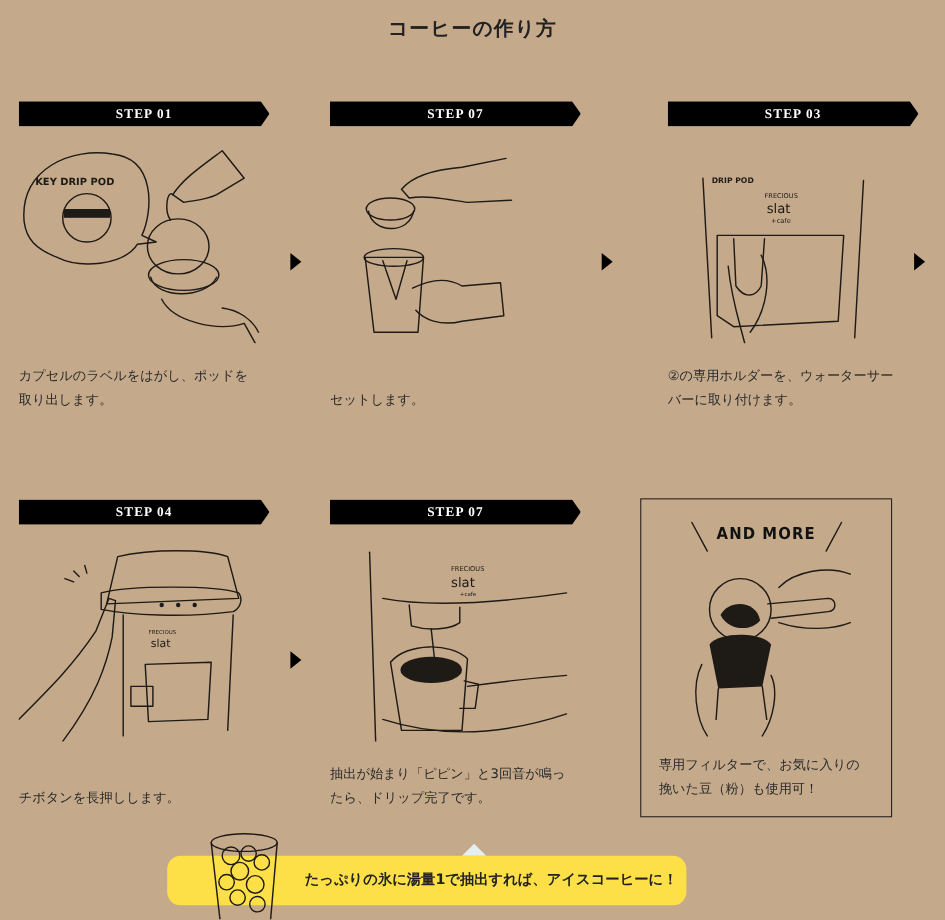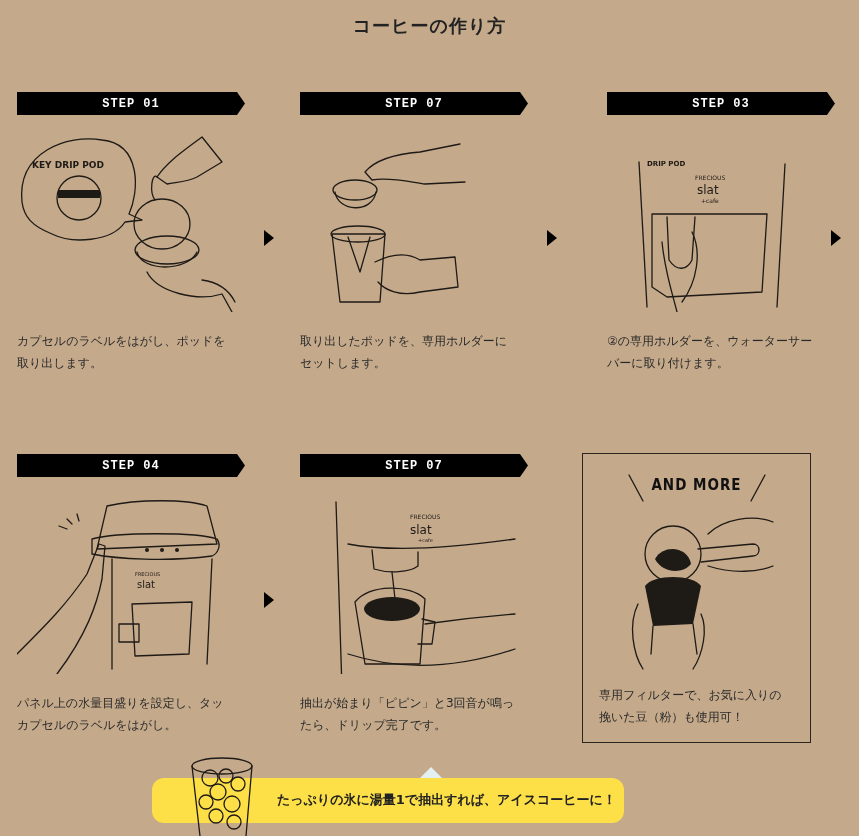--- a/index.html
+++ b/index.html
@@ -14,21 +14,21 @@
     position: absolute; left: 0; top: 14px; width: 859px;
     text-align: center; font-size: 18px; font-weight: bold; color: #222;
     letter-spacing: 1px;
   }
   .step {
     position: absolute; width: 240px;
   }
   .step-banner {
     position: relative; width: 228px; height: 23px;
     background: #000; color: #fff;
-    font-family: Liberation Mono, monospace;
+    font-family: Liberation Serif, serif;
     font-weight: bold; font-size: 12px; letter-spacing: 1px;
     display: flex; align-items: center; justify-content: center;
     clip-path: polygon(0 0, 220px 0, 228px 50%, 220px 100%, 0 100%);
   }
   .illus {
     position: absolute; left: 0; top: 30px; width: 230px; height: 190px;
   }
   .step-desc {
     position: absolute; left: 0; top: 238px; width: 240px;
     font-size: 12px; line-height: 22px; color: #2a2a2a;
@@ -108,21 +108,21 @@
       <path class="ln" d="M160,22 L120,30 C95,32 75,38 65,50 L72,58 C90,55 110,60 125,62 L165,60"></path>
       <ellipse class="ln" cx="55" cy="68" rx="22" ry="10"></ellipse>
       <path class="ln" d="M35,70 C38,90 72,92 76,70"></path>
       <path class="ln" d="M32,112 L85,112 L80,180 L40,180 Z"></path>
       <ellipse class="ln" cx="58" cy="112" rx="27" ry="8"></ellipse>
       <path class="ln" d="M48,115 L60,150 L70,115"></path>
       <path class="ln" d="M75,140 C95,130 110,132 120,138 L155,135 L158,165 L120,170 C100,175 85,168 78,160"></path>
     </svg>
   </div>
   <p class="step-desc">
-    <span>取り出したポッドを、専用ホルダーに</span><br>
+    <br>
     <span>セットします。</span>
   </p>
 </div>
 <div class="arrow" style="left:547px; top:230px;"></div>
 
 <div class="step" style="left:583px; top:92px;margin-left:24px;">
   <div class="step-banner">STEP 03</div>
   <div class="illus">
     <svg width="230" height="190" viewBox="0 0 230 190">
       <path class="ln" d="M32,40 L40,185"></path>
@@ -157,22 +157,22 @@
       <text class="tiny" x="120" y="104" font-size="10">slat</text>
       <path class="ln" d="M95,75 L95,185"></path>
       <path class="ln" d="M195,75 L190,180"></path>
       <path class="ln" d="M115,120 L175,118 L172,170 L118,172 Z"></path>
       <rect class="ln" x="102" y="140" width="20" height="18"></rect>
       <path class="ln" d="M0,170 C30,140 50,120 70,90 L82,60 L88,62 L85,95 C80,120 70,150 40,190"></path>
       <path class="ln" d="M50,35 L55,40 M60,30 L62,37 M42,42 L50,45"></path>
     </svg>
   </div>
   <p class="step-desc">
-    <span>パネル上の水量目盛りを設定し、タッ</span><br>
-    <span>カプセルのラベルをはがし。</span>
+    <br>
+    <span>チボタンを長押しします。</span>
   </p>
 </div>
 <div class="arrow" style="left:264px; top:592px;"></div>
 
 <div class="step" style="left:300px; top:454px;">
   <div class="step-banner">STEP 07</div>
   <div class="illus">
     <svg width="230" height="190" viewBox="0 0 230 190">
       <path class="ln" d="M36,18 L42,205"></path>
       <text class="tiny" x="110" y="35" font-size="6">FRECIOUS</text>

